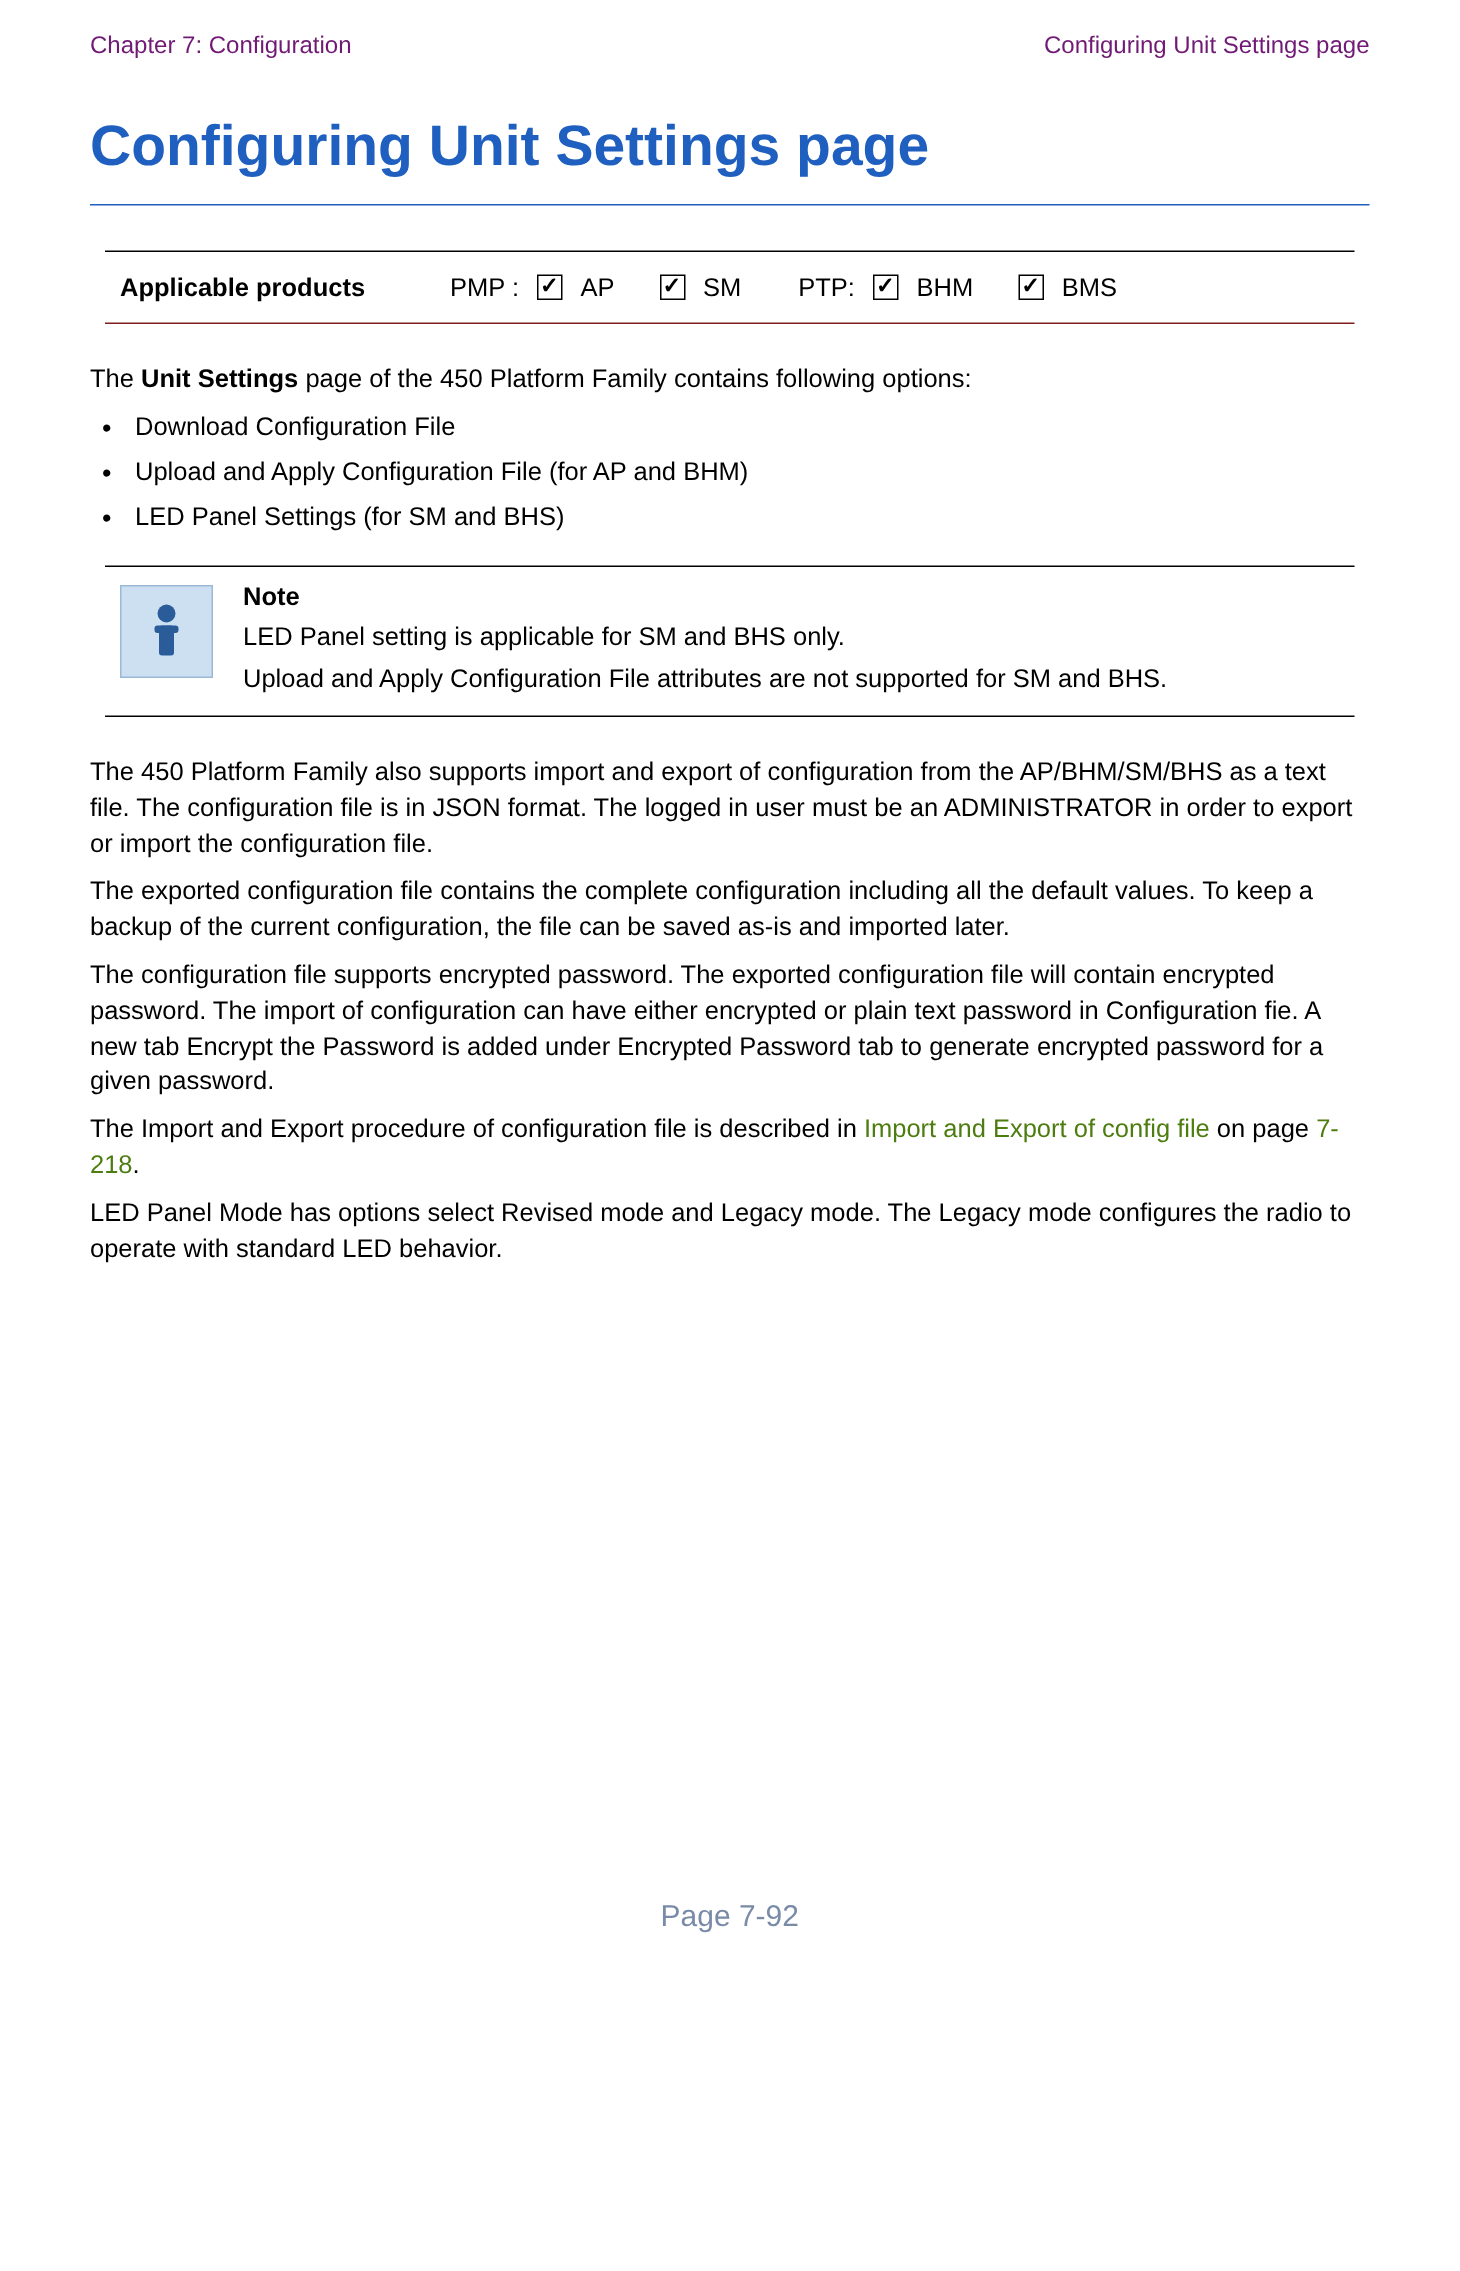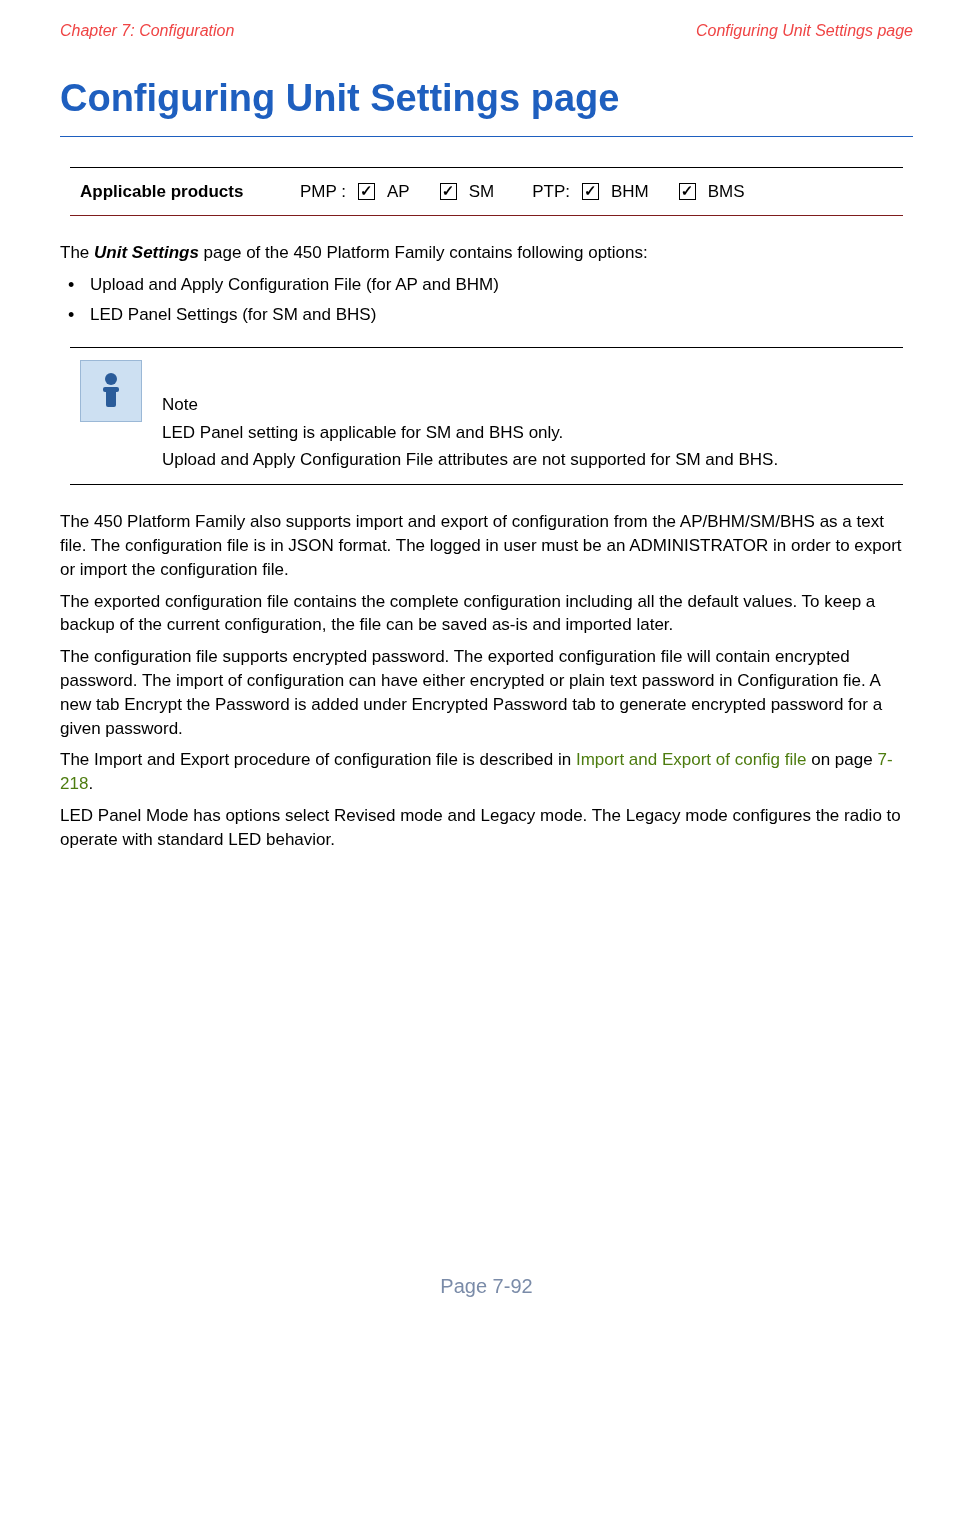--- a/index.html
+++ b/index.html
@@ -8,24 +8,23 @@
       margin: 0 auto;
       padding: 20px 60px;
       color: #000;
       font-size: 17px;
       line-height: 1.4;
       box-sizing: border-box;
     }
     .header-row {
       display: flex;
       justify-content: space-between;
-      color: #ef4444;
+      color: #701a75;
       font-size: 16px;
       margin-bottom: 30px;
-      font-style: italic;
     }
     h1 {
       color: #1E5FBF;
       font-size: 38px;
       font-weight: bold;
       margin: 10px 0 10px 0;
     }
     .title-underline {
       border-bottom: 1.5px solid #1E5FBF;
       margin-bottom: 30px;
@@ -71,21 +70,20 @@
       top: -4px;
       left: 1px;
       font-size: 15px;
       font-weight: bold;
     }
     .body-paragraph {
       margin: 8px 0;
     }
     .body-paragraph b {
       font-weight: bold;
-      font-style: italic;
     }
     ul.bullets {
       list-style: none;
       padding-left: 0;
       margin: 4px 0 20px 0;
     }
     ul.bullets li {
       position: relative;
       padding-left: 30px;
       margin: 6px 0;
@@ -115,23 +113,22 @@
       justify-content: center;
     }
     .note-icon svg {
       width: 30px;
       height: 40px;
     }
     .note-text {
       flex: 1;
     }
     .note-title {
-      font-weight: normal;
+      font-weight: bold;
       margin-bottom: 4px;
-      margin-top: 37px;
     }
     .note-line {
       margin: 4px 0;
     }
     .link {
       color: #4d7c0f;
     }
     .footer {
       text-align: center;
       color: #7A8BA8;
@@ -177,20 +174,21 @@
       <span>BMS</span>
     </span>
   </div>
 </div>
 
 <p class="body-paragraph">
   <span>The </span><b>Unit Settings</b><span> page of the 450 Platform Family contains following options:</span>
 </p>
 
 <ul class="bullets">
+  <li>Download Configuration File</li>
   <li>Upload and Apply Configuration File (for AP and BHM)</li>
   <li>LED Panel Settings (for SM and BHS)</li>
 </ul>
 
 <div class="note-box">
   <div class="note-icon">
     <svg viewBox="0 0 30 40">
       <circle cx="15" cy="8" r="6" fill="#2A5C9A"></circle>
       <rect x="10" y="16" width="10" height="20" rx="2" fill="#2A5C9A"></rect>
       <rect x="7" y="16" width="16" height="5" rx="2" fill="#2A5C9A"></rect>

